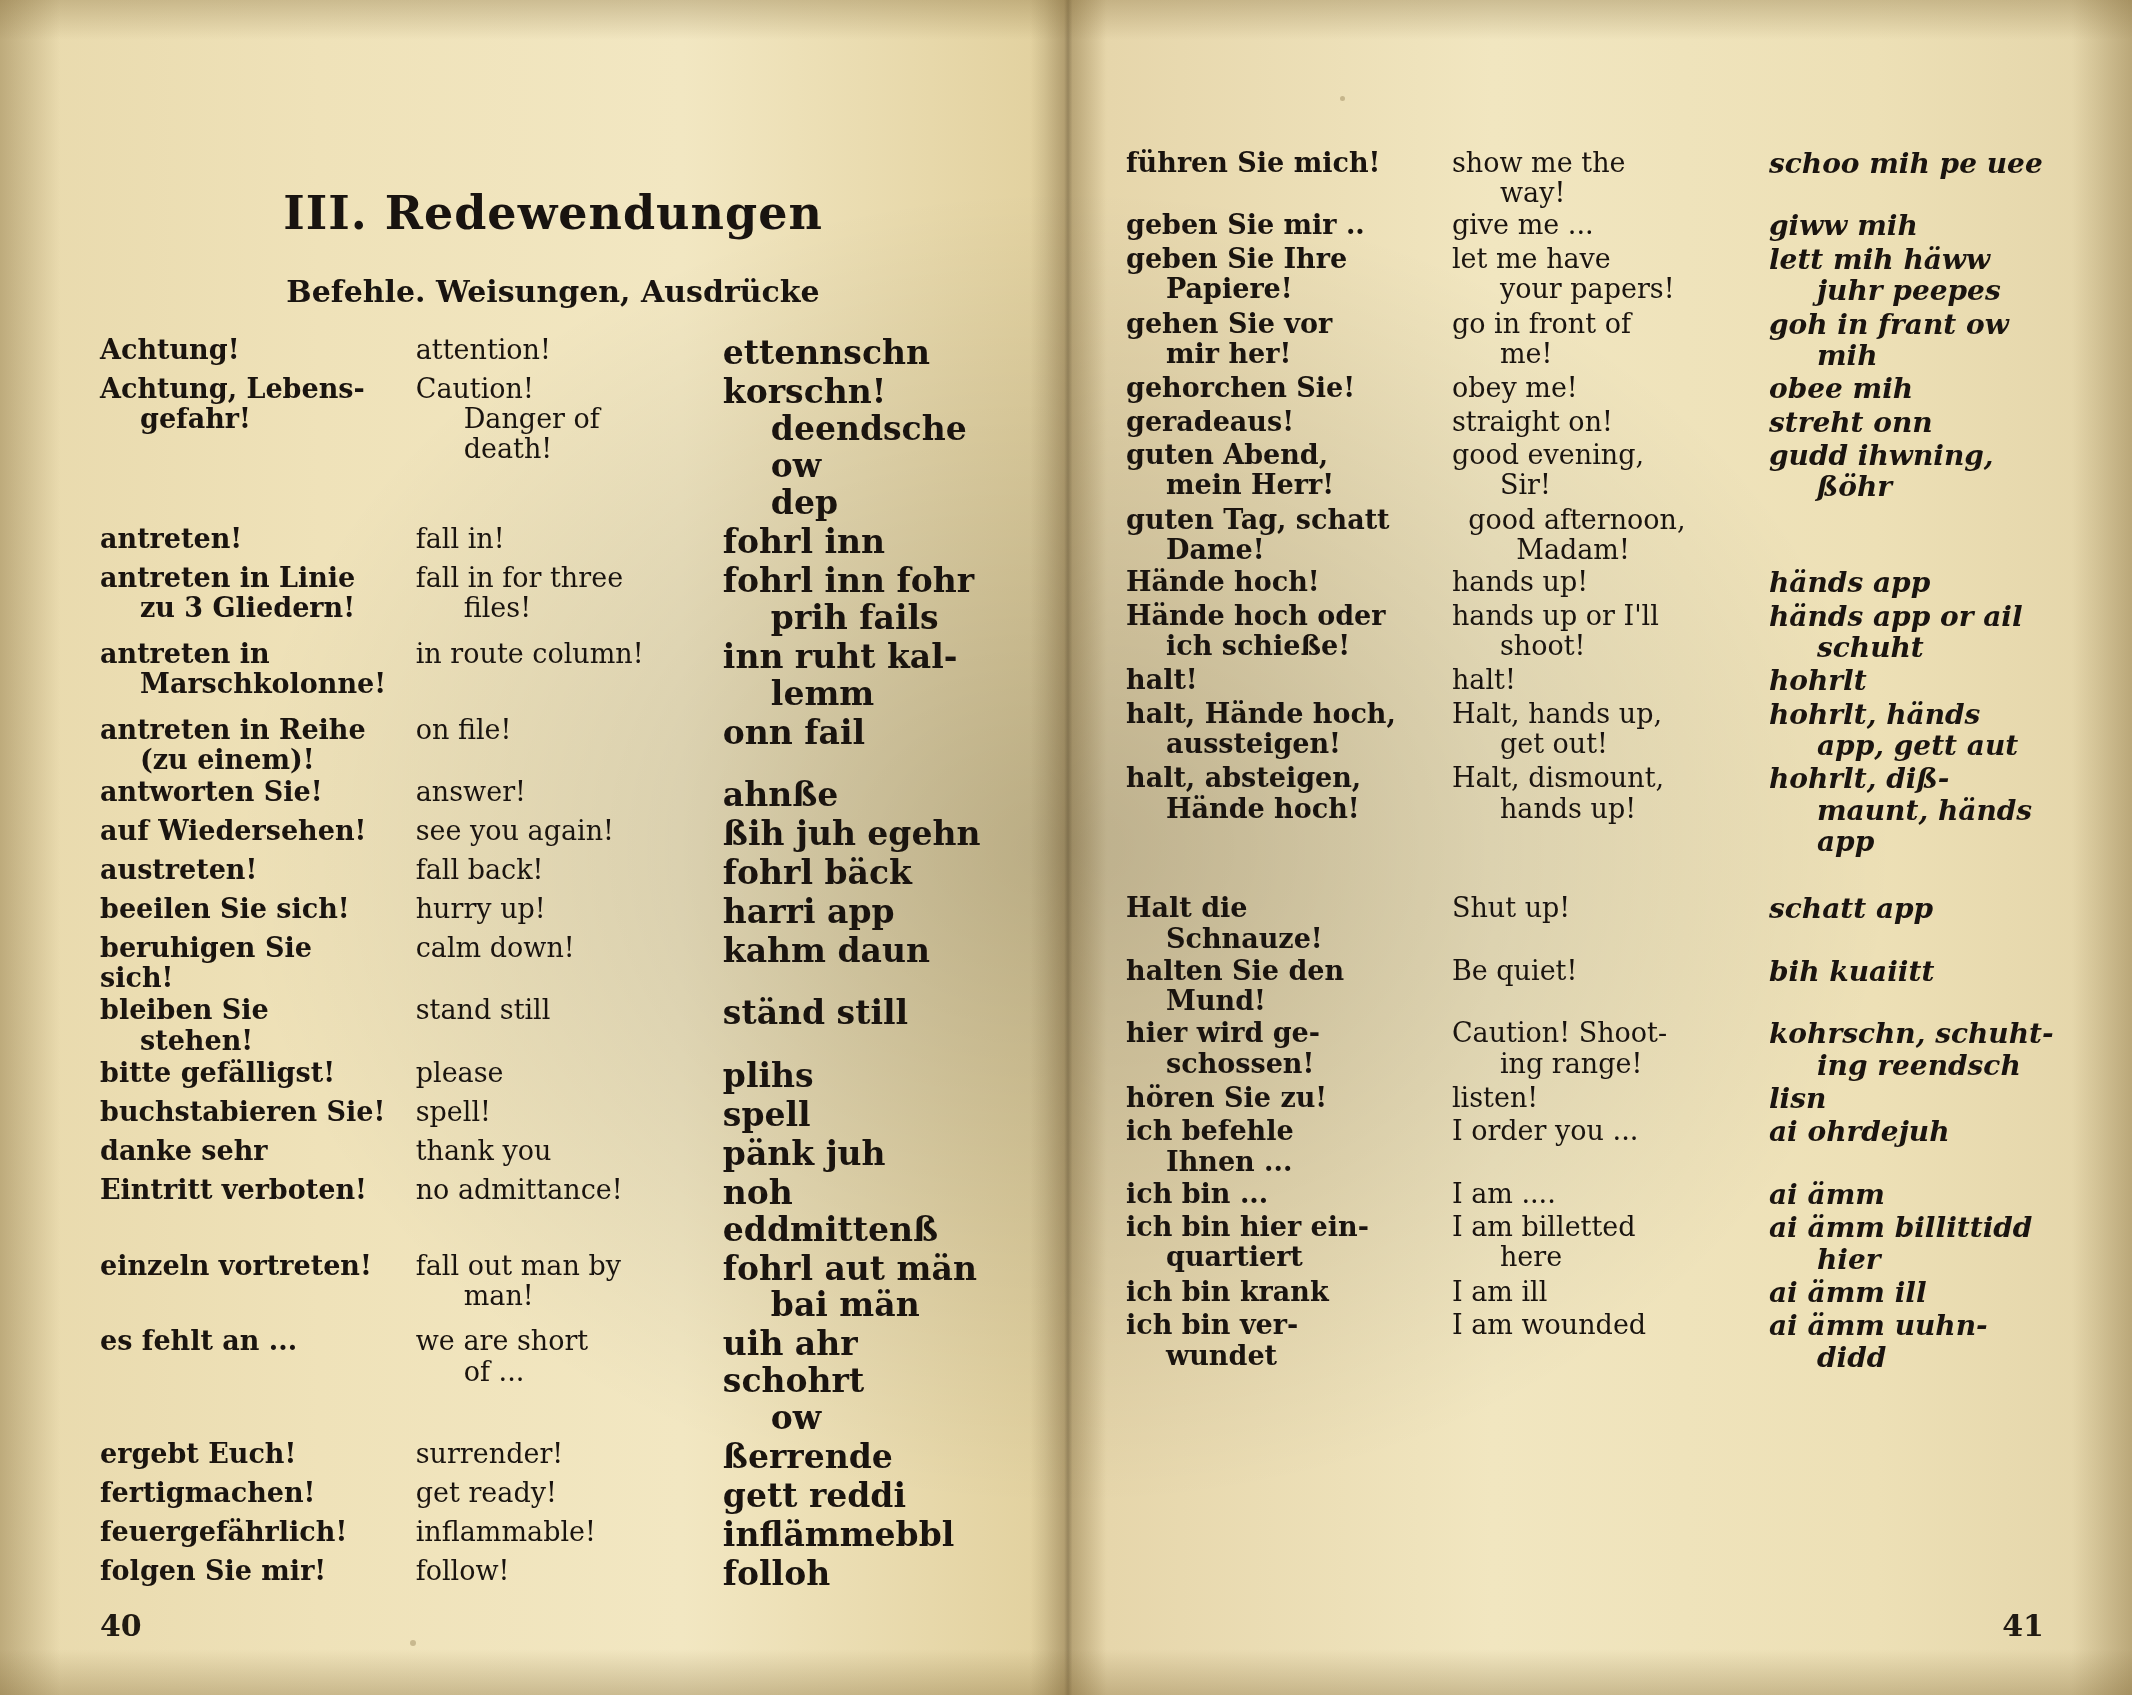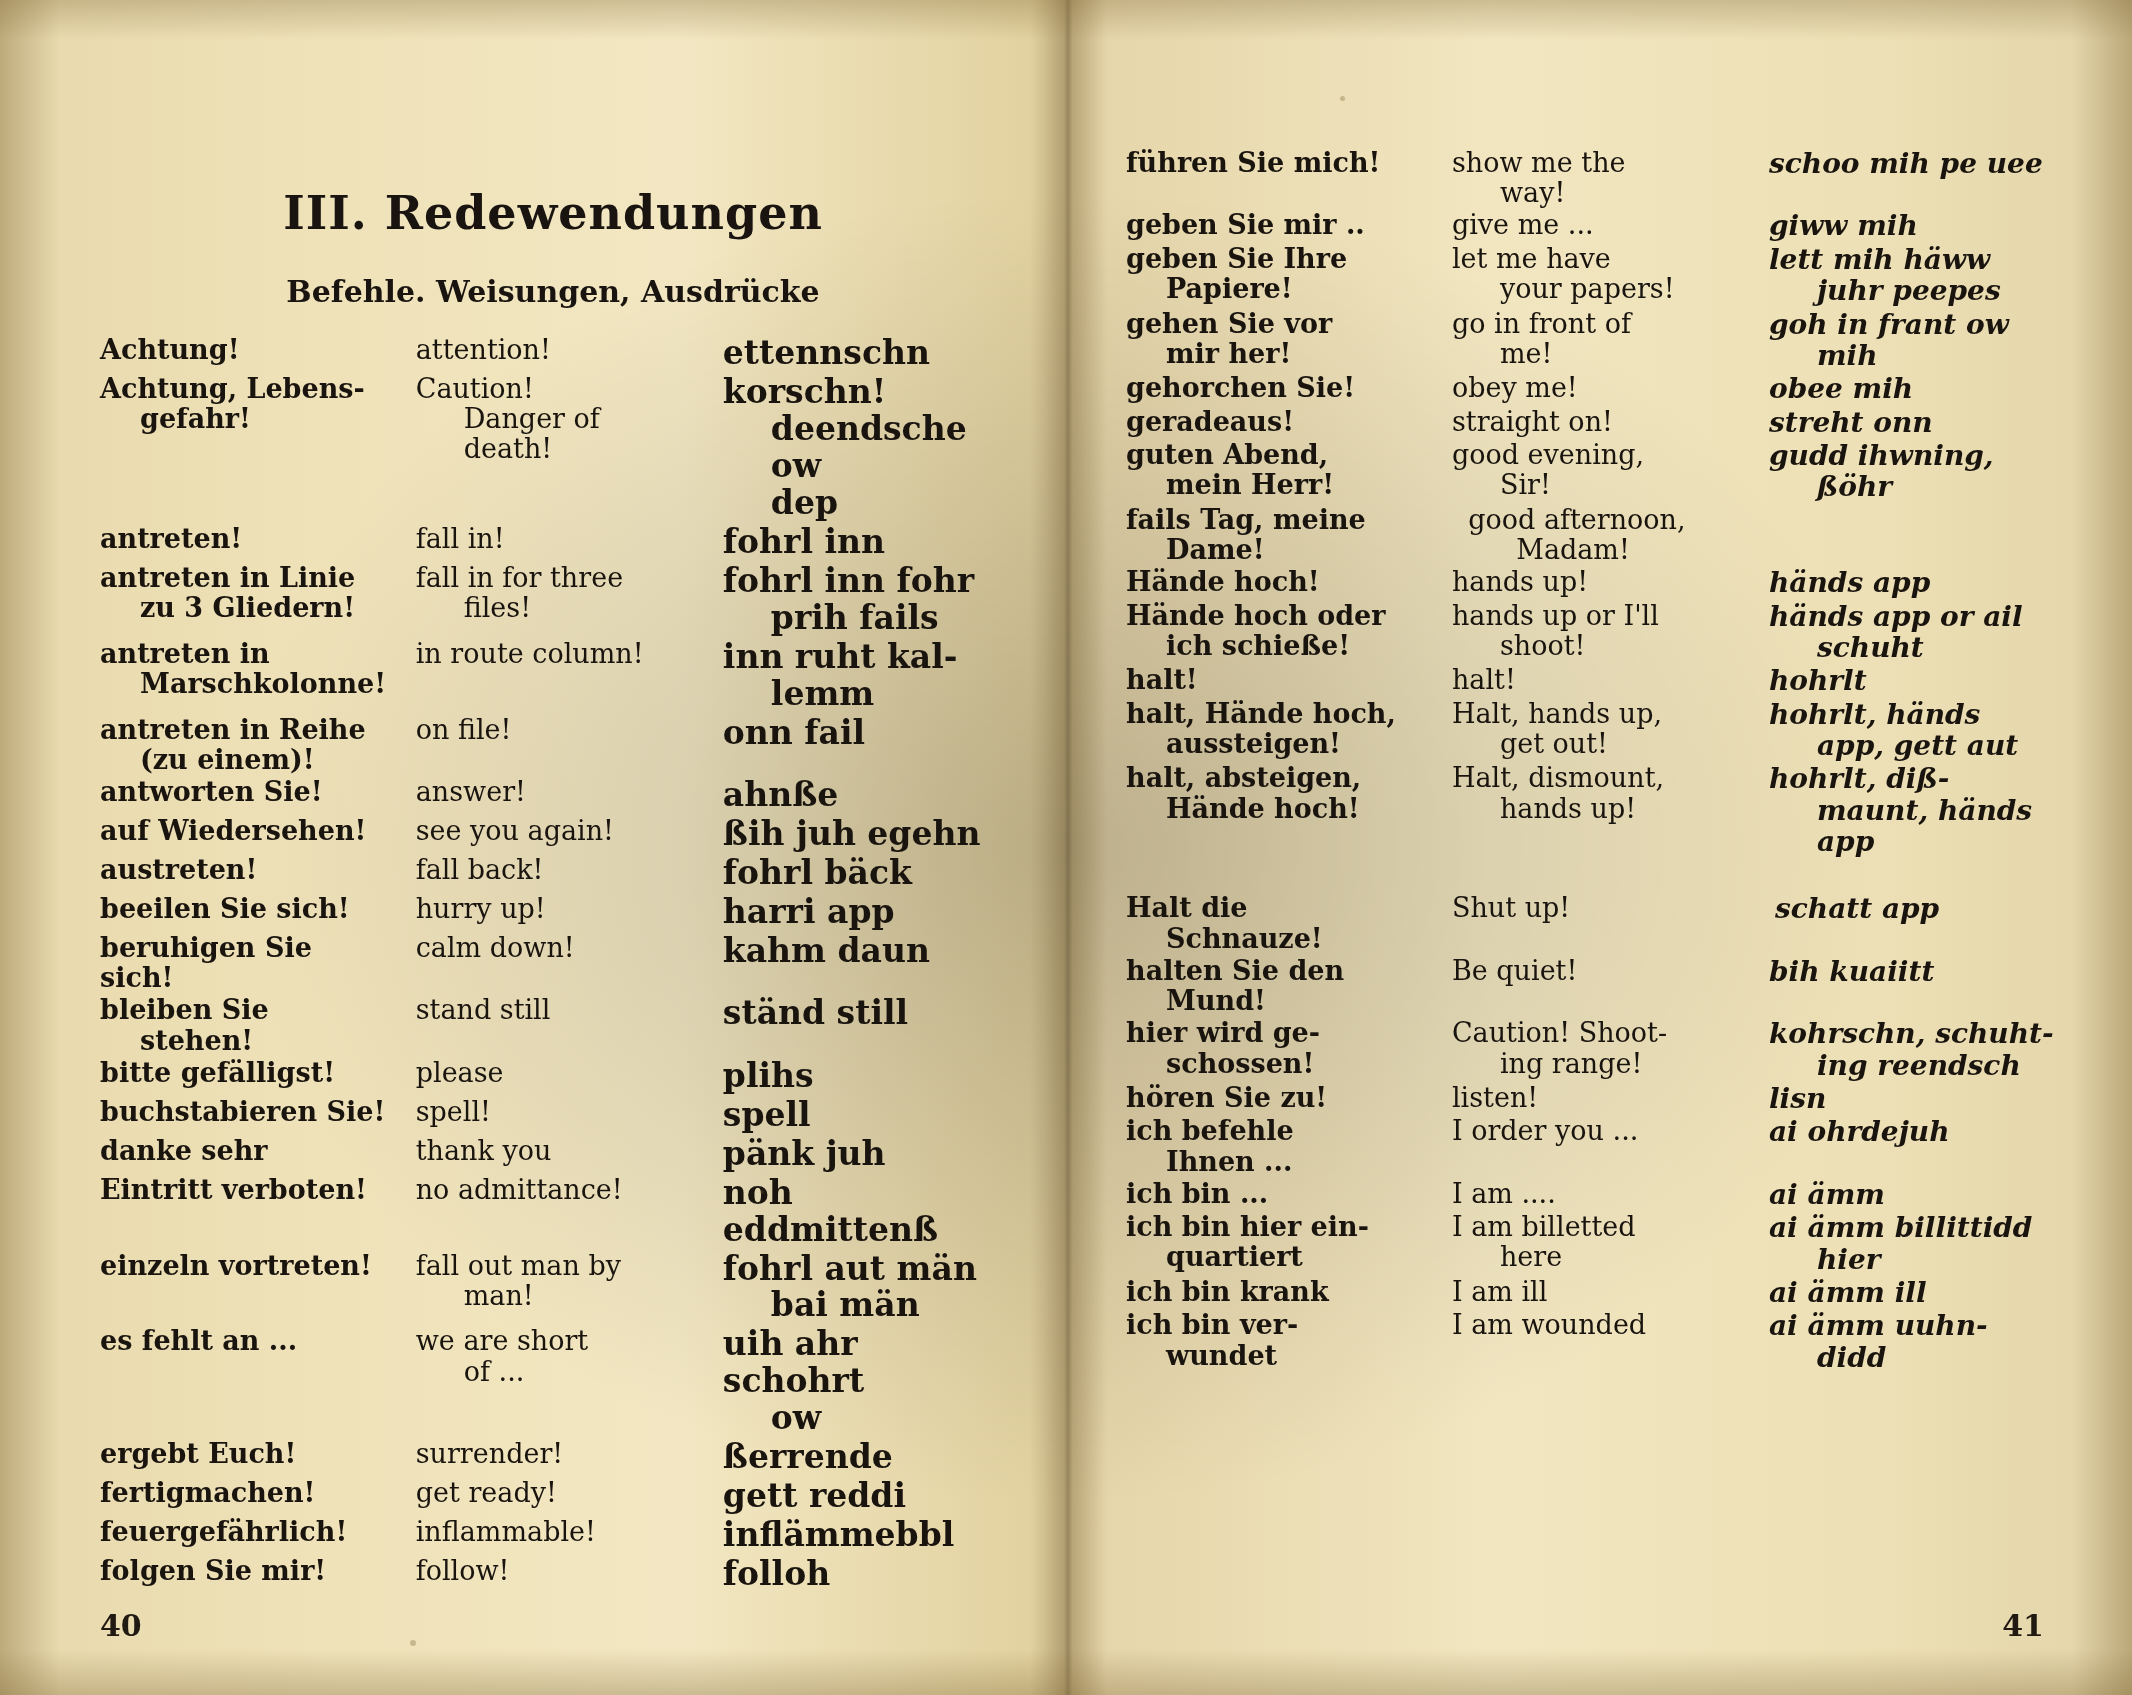--- a/index.html
+++ b/index.html
@@ -466,21 +466,21 @@
             <span style="display: block;">good evening,</span>
             <span class="ind2">Sir!</span>
           </div>
           <div class="col c3">
             <span style="display: block;">gudd ihwning,</span>
             <span class="ind2">ßöhr</span>
           </div>
         </div>
         <div class="row">
           <div class="col c1">
-            <span style="display: block;">fails Tag, meine</span>
+            <span style="display: block;">guten Tag, schatt</span>
             <span class="ind">Dame!</span>
           </div>
           <div class="col c2">
             <span style="display: block;">good afternoon,</span>
             <span class="ind2">Madam!</span>
           </div>
         </div>
         <div class="row">
           <div class="col c1">
             <span style="display: block;">Hände hoch!</span>
@@ -549,21 +549,21 @@
         <div class="spacer"></div>
         <div class="row">
           <div class="col c1">
             <span style="display: block;">Halt die</span>
             <span class="ind">Schnauze!</span>
           </div>
           <div class="col c2">
             <span style="display: block;">Shut up!</span>
           </div>
           <div class="col c3">
-            <span style="display: block; margin-left: 6px;">schatt app</span>
+            <span style="display: block;">schatt app</span>
           </div>
         </div>
         <div class="row">
           <div class="col c1">
             <span style="display: block;">halten Sie den</span>
             <span class="ind">Mund!</span>
           </div>
           <div class="col c2">
             <span style="display: block;">Be quiet!</span>
           </div>

